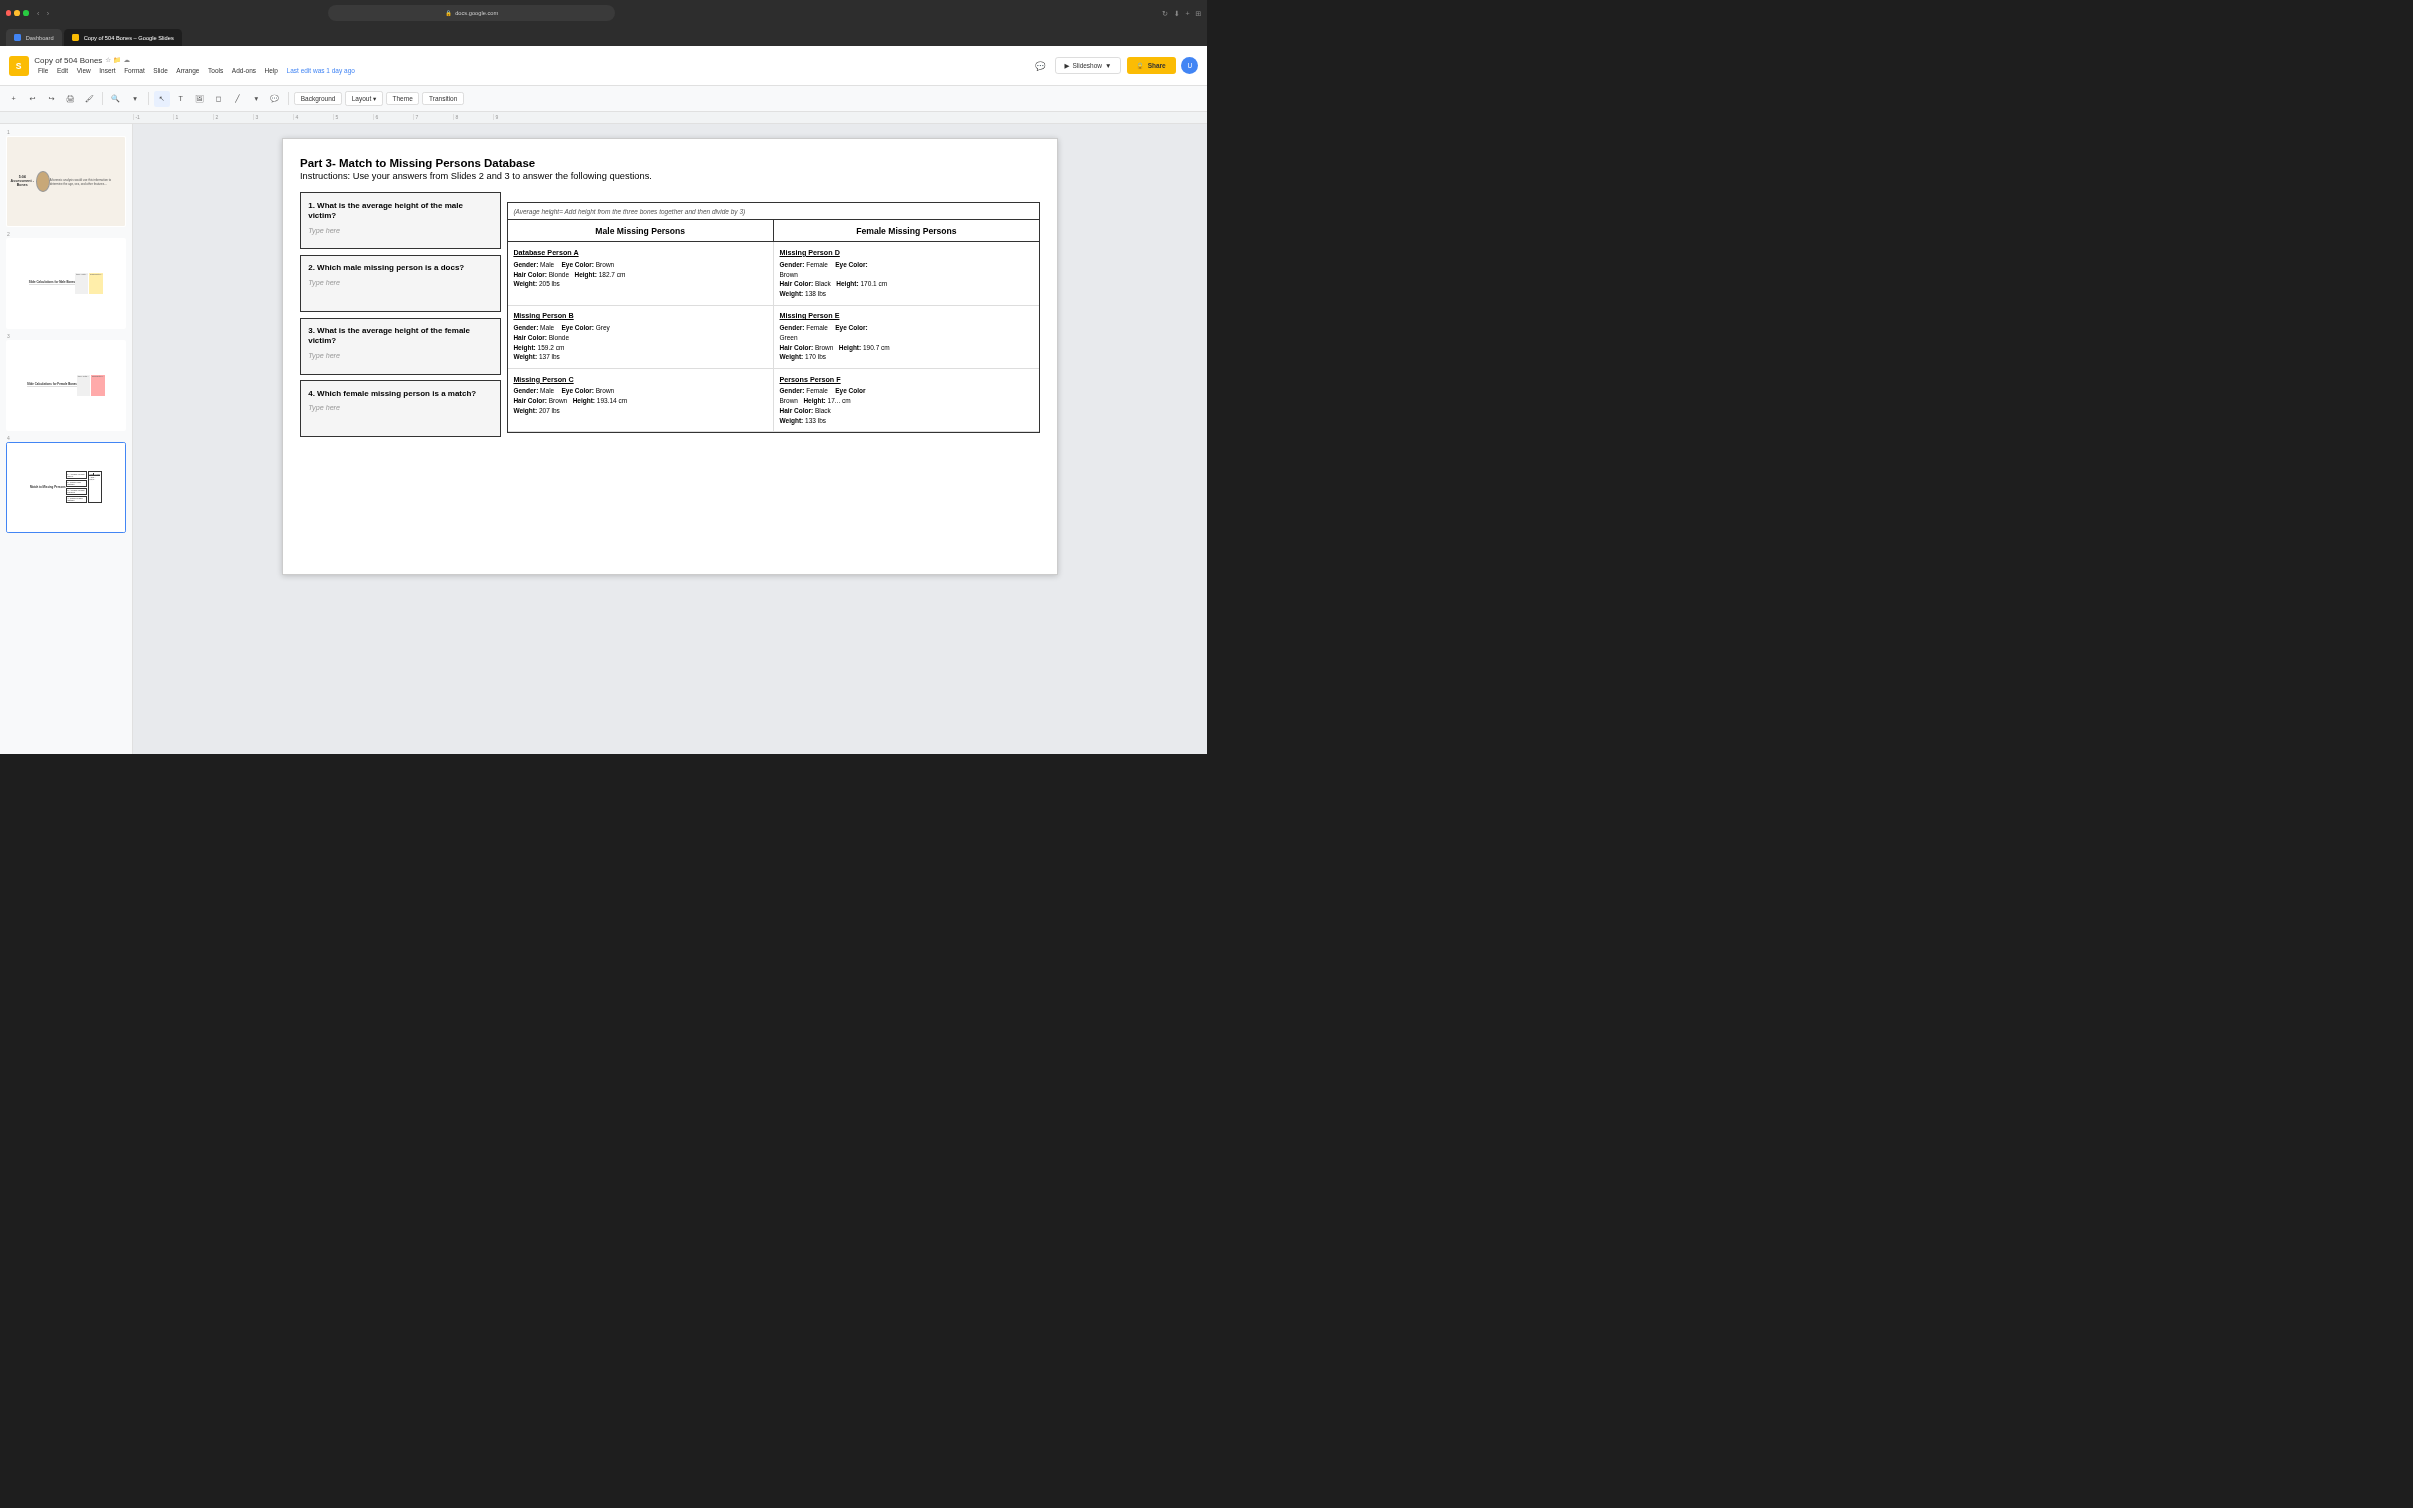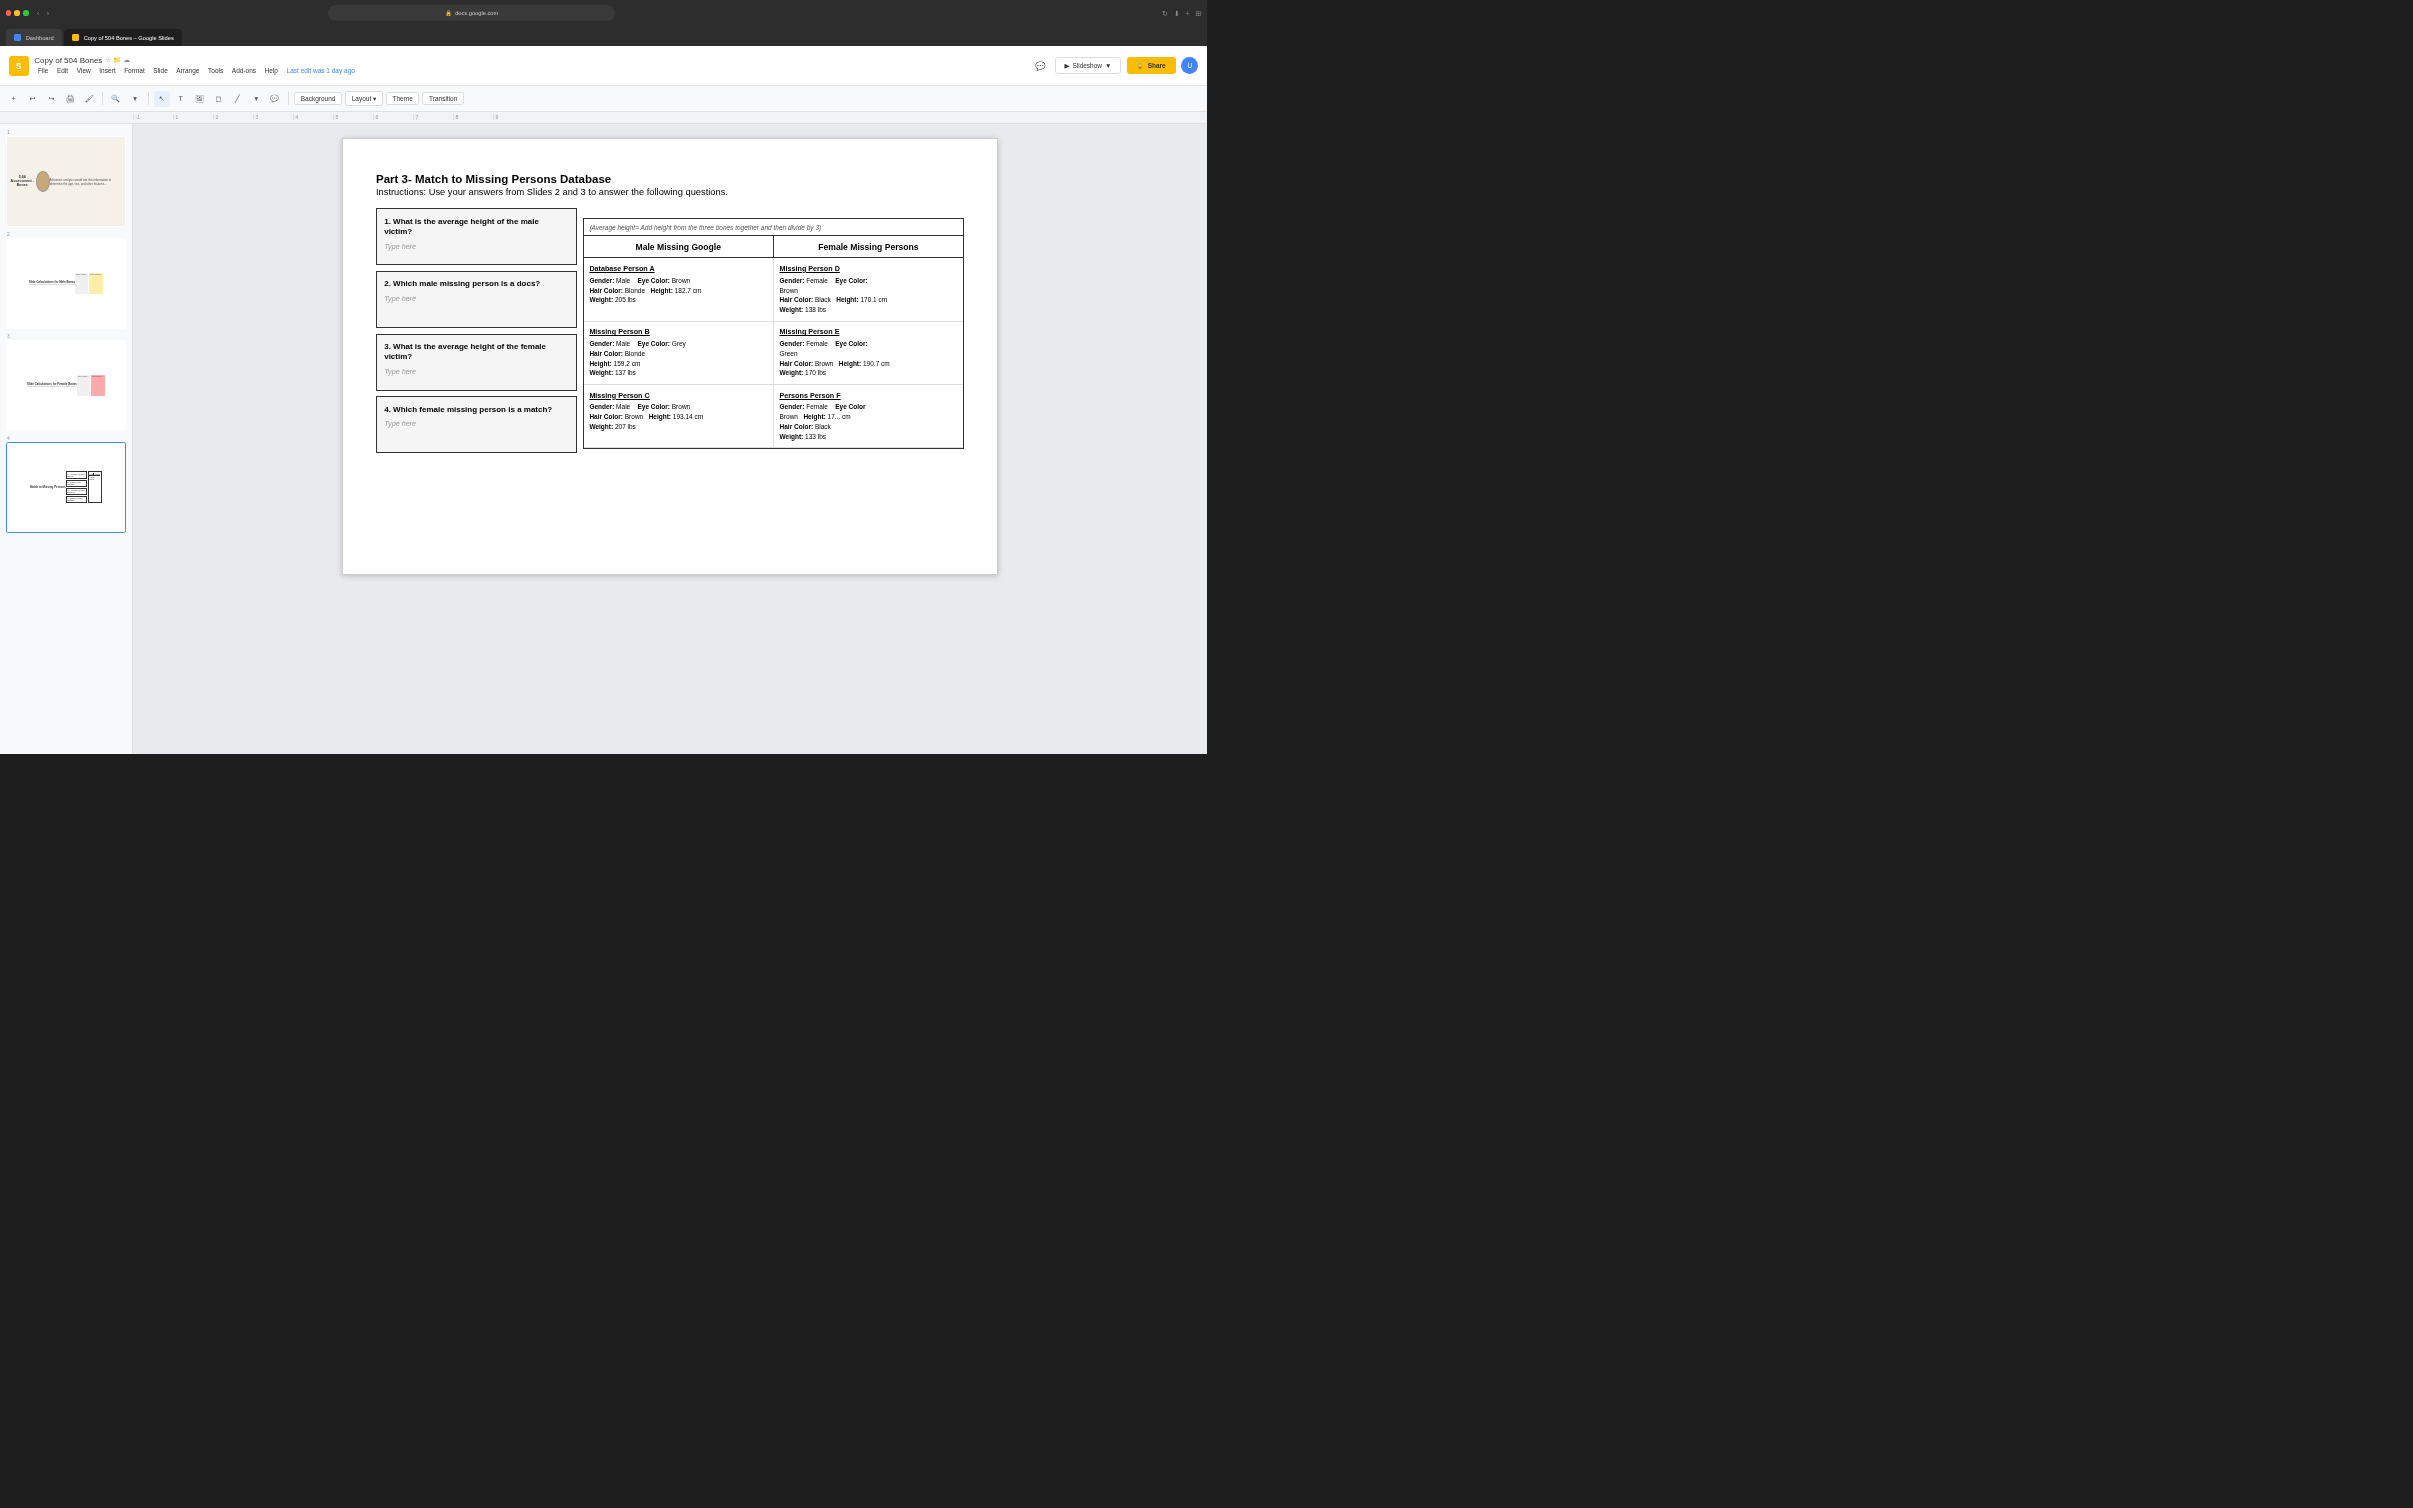--- a/index.html
+++ b/index.html
@@ -53,21 +53,21 @@
     
     .sidebar { width: 133px; background: #f8f9fa; border-right: 0.7px solid #e0e0e0; overflow-y: auto; padding: 5.7px; flex-shrink: 0; }
     .slide-thumb { border: 1.4px solid transparent; border-radius: 2.2px; margin-bottom: 4.3px; cursor: pointer; background: #fff; overflow: hidden; position: relative; }
     .slide-thumb.active { border-color: #4285f4; }
     .slide-thumb-inner { width: 100%; aspect-ratio: 4/3; background: #fff; display: flex; align-items: center; justify-content: center; font-size: 4.3px; color: #666; }
 
     
     .canvas-area { flex: 1; background: #e8eaed; overflow: auto; display: flex; flex-direction: column; align-items: center; padding: 14.4px; }
 
     
-    .slide-container { background: #fff; width: 656px; min-height: 437px; border: 0.7px solid #ccc; box-shadow: 0 1.4px 5.7px rgba(0,0,0,0.2); padding: 33px; position: relative; }
+    .slide-container { background: #fff; width: 776px; min-height: 437px; border: 0.7px solid #ccc; box-shadow: 0 1.4px 5.7px rgba(0,0,0,0.2); padding: 17px; position: relative; }
 
     .slide-header { margin-bottom: 11.5px; }
     .slide-title { font-size: 11.5px; font-weight: bold; color: #000; line-height: 1.3; }
     .slide-instructions { font-size: 9.3px; color: #000; font-weight: normal; }
 
     .slide-content { display: flex; gap: 0; align-items: center; }
     .questions-col { width: 201px; flex-shrink: 0; margin-right: 5.7px; }
     .q-box { border: 1.4px solid #333; padding: 7.2px; margin-bottom: 5.7px; background: #f5f5f5; min-height: 57px; }
     .q-text { font-size: 8px; font-weight: bold; color: #000; line-height: 1.3; margin-bottom: 4.3px; }
     .q-input { font-size: 7.2px; color: #999; font-style: italic; }
@@ -296,21 +296,21 @@
             <div class="q-input">Type here</div>
           </div>
 
         </div>
 
         <div class="persons-table">
 
           <div class="hint-row">(Average height= Add height from the three bones together and then divide by 3)</div>
 
           <div class="table-header-row">
-            <div class="table-header-cell">Male Missing Google</div>
+            <div class="table-header-cell">Male Missing Persons</div>
             <div class="table-header-cell">Female Missing Persons</div>
           </div>
 
           <div class="persons-row">
             <div class="person-cell">
               <div class="person-name">Database Person A</div>
               <div class="person-detail"><strong>Gender:</strong> <span>Male</span> &nbsp;&nbsp; <strong>Eye Color:</strong> <span>Brown</span></div>
               <div class="person-detail"><strong>Hair Color:</strong> <span>Blonde</span> &nbsp; <strong>Height:</strong> <span>182.7 cm</span></div>
               <div class="person-detail"><strong>Weight:</strong> <span>205 lbs</span></div>
             </div>

